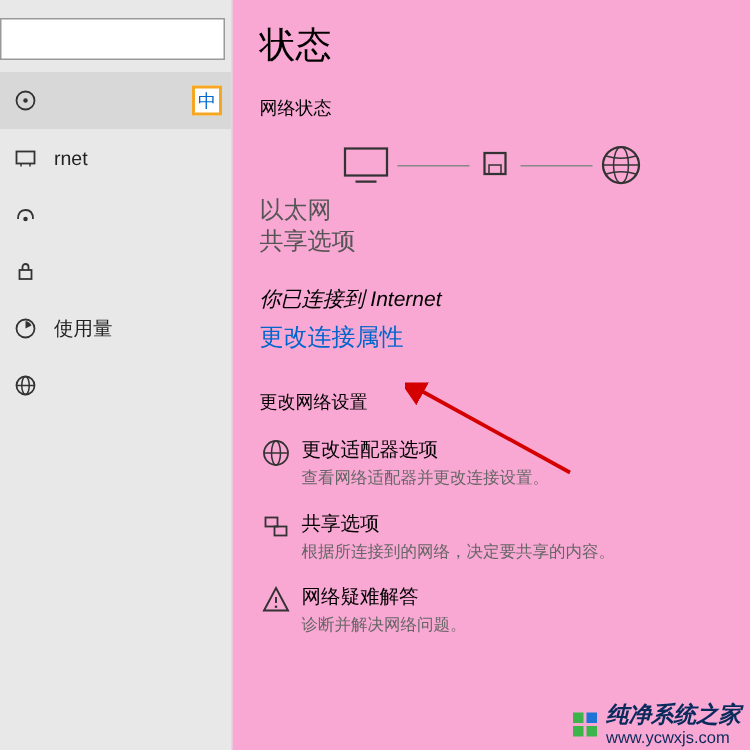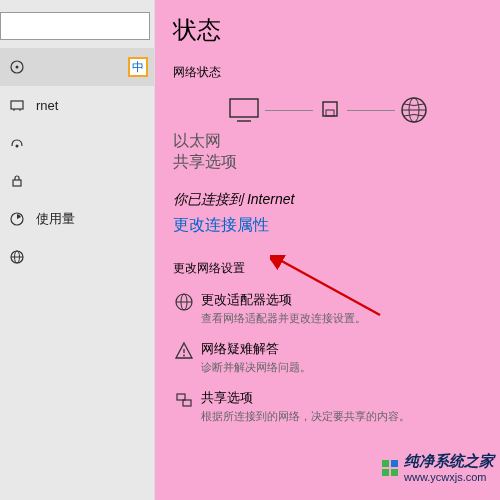--- a/index.html
+++ b/index.html
@@ -23,21 +23,21 @@
 .net-label { font-size: 16px; color: #555; line-height: 1.3; margin-bottom: 18px; }
 h3 { font-size: 14px; font-weight: 400; color: #000; margin-bottom: 6px; font-style: italic; }
 .desc { font-size: 12px; color: #555; line-height: 1.5; margin-bottom: 12px; }
 .link { color: #0066cc; font-size: 16px; cursor: pointer; display: inline-block; margin-bottom: 10px; }
 .section-gap { height: 14px; }
 .setting-row { display: flex; gap: 6px; margin-bottom: 14px; }
 .setting-row .icon { width: 22px; height: 22px; flex-shrink: 0; color: #333; display: flex; align-items: center; justify-content: center; }
 .setting-row .txt .t { font-size: 13px; color: #000; margin-bottom: 2px; }
 .setting-row .txt .d { font-size: 11px; color: #666; }
 .arrow { position: absolute; left: 270px; top: 255px; pointer-events: none; }
-.watermark { position: absolute; right: 6px; bottom: 17px; display: flex; align-items: center; gap: 6px; font-size: 15px; font-style: italic; font-weight: bold; color: #0a2a5c; }
+.watermark { position: absolute; right: 6px; bottom: 2px; display: flex; align-items: center; gap: 6px; font-size: 15px; font-style: italic; font-weight: bold; color: #0a2a5c; }
 .watermark .logo { display: flex; gap: 2px; }
 .watermark .sq { width: 7px; height: 7px; }
 svg { display: block; }
 </style>
 </head>
 <body>
 
 <div class="window">
 
   <div class="title-bar">
@@ -166,41 +166,41 @@
       </div>
       <div class="txt">
         <div class="t">更改适配器选项</div>
         <div class="d">查看网络适配器并更改连接设置。</div>
       </div>
     </div>
 
     <div class="setting-row">
       <div class="icon">
         <svg width="20" height="20" viewBox="0 0 20 20">
+            <rect x="3" y="4" width="8" height="6" fill="none" stroke="#333" stroke-width="1.2"></rect>
+            <rect x="9" y="10" width="8" height="6" fill="none" stroke="#333" stroke-width="1.2"></rect>
+          </svg>
+      </div>
+      <div class="txt">
+        <div class="t">共享选项</div>
+        <div class="d">根据所连接到的网络，决定要共享的内容。</div>
+      </div>
+    </div>
+
+    <div class="setting-row">
+      <div class="icon">
+        <svg width="20" height="20" viewBox="0 0 20 20">
             <path d="M10 2 L18 17 L2 17 Z" fill="none" stroke="#333" stroke-width="1.3"></path>
             <line x1="10" y1="8" x2="10" y2="12" stroke="#333" stroke-width="1.3"></line>
             <circle cx="10" cy="14.5" r="0.9" fill="#333"></circle>
           </svg>
       </div>
       <div class="txt">
         <div class="t">网络疑难解答</div>
         <div class="d">诊断并解决网络问题。</div>
-      </div>
-    </div>
-
-    <div class="setting-row">
-      <div class="icon">
-        <svg width="20" height="20" viewBox="0 0 20 20">
-            <rect x="3" y="4" width="8" height="6" fill="none" stroke="#333" stroke-width="1.2"></rect>
-            <rect x="9" y="10" width="8" height="6" fill="none" stroke="#333" stroke-width="1.2"></rect>
-          </svg>
-      </div>
-      <div class="txt">
-        <div class="t">共享选项</div>
-        <div class="d">根据所连接到的网络，决定要共享的内容。</div>
       </div>
     </div>
 
     <br>
     
   </div>
 </div>
 
 <svg class="arrow" width="120" height="70">
   <defs>

